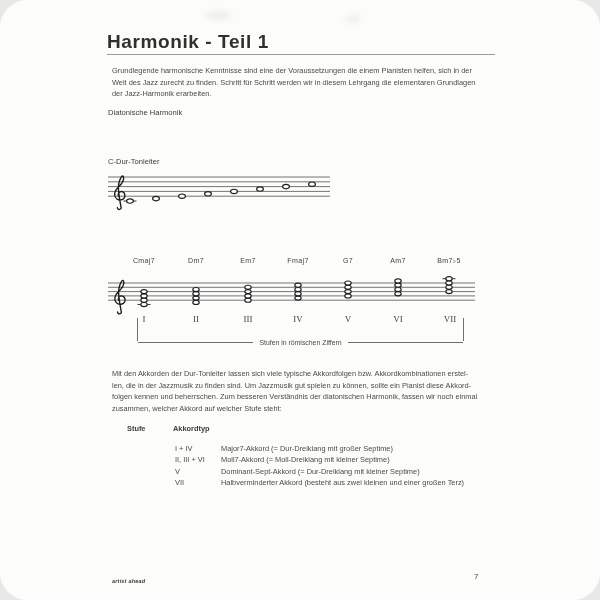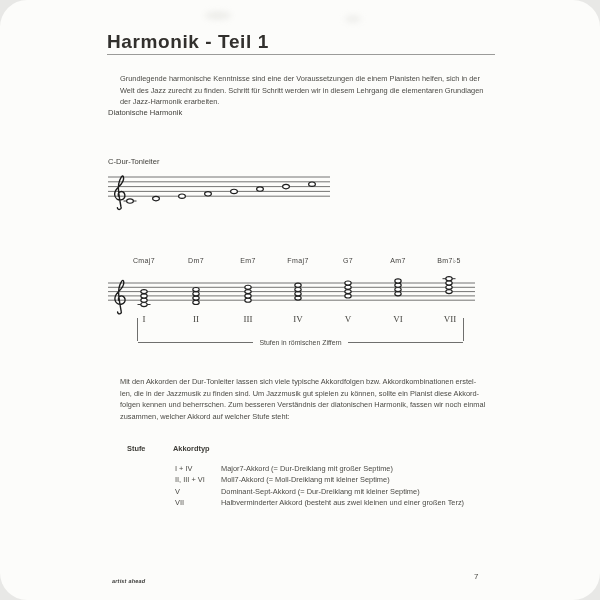--- a/index.html
+++ b/index.html
@@ -7,21 +7,21 @@
     position:relative;width:600px;height:600px;margin:0 auto;
     background:#fcfcfa;overflow:hidden;
     font-family:"Liberation Sans",sans-serif;color:#4b4a45;border-radius:27px;
   }
   h1.title{
     position:absolute;left:107px;top:31px;margin:0;
     font-size:19px;font-weight:bold;letter-spacing:0.6px;color:#32302d;
   }
   .title-rule{position:absolute;left:107px;top:53.5px;width:388px;height:1.2px;background:#9b9b99;}
   p.body{
-    position:absolute;left:108px;margin:12px;width:432px;
+    position:absolute;left:108px;margin:4px;width:432px;
     font-size:7.4px;line-height:11.7px;white-space:pre-line;color:#4b4a45;
   }
   h2.sub{
     position:absolute;left:108px;margin:0;
     font-size:7.6px;font-weight:normal;color:#3e3d38;
   }
   svg.staff{position:absolute;}
   .staff line.sline{stroke:#474745;stroke-width:0.75;}
   .staff .ledger{stroke:#1f1f1f;stroke-width:0.9;}
   .staff ellipse{fill:#ffffff;stroke:#1f1f1f;stroke-width:1.15;}
@@ -39,21 +39,21 @@
     border-left:1px solid #6f6f6d;border-right:1px solid #6f6f6d;
   }
   .bracket-row{
     position:absolute;left:0;right:0;bottom:-4.6px;display:flex;align-items:center;
   }
   .bracket-row .hline{flex:1;border-top:1px solid #6f6f6d;height:0;}
   .bracket-label{
     margin:0 6px;font-size:6.9px;color:#4b4a45;white-space:nowrap;
   }
   .chord-table{position:absolute;left:127px;top:423px;font-size:7.4px;line-height:11.4px;}
-  .chord-table .hdr{font-weight:bold;color:#3e3d38;margin-top:20px;}
+  .chord-table .hdr{font-weight:bold;color:#3e3d38;}
   .trow{display:flex;}
   .tcell-1{width:46px;flex:0 0 46px;}
   .tbody{margin-top:8.6px;margin-left:48px;}
   .publisher{
     position:absolute;left:112px;top:578px;
     font-size:5.5px;font-weight:bold;font-style:italic;color:#3a3a38;letter-spacing:0.2px;
   }
   .pagenum{position:absolute;left:474px;top:572px;font-size:8px;color:#4b4a45;}
   .smudge{position:absolute;background:#d9d9d5;border-radius:50%;filter:blur(3px);opacity:0.5;}
 </style>

